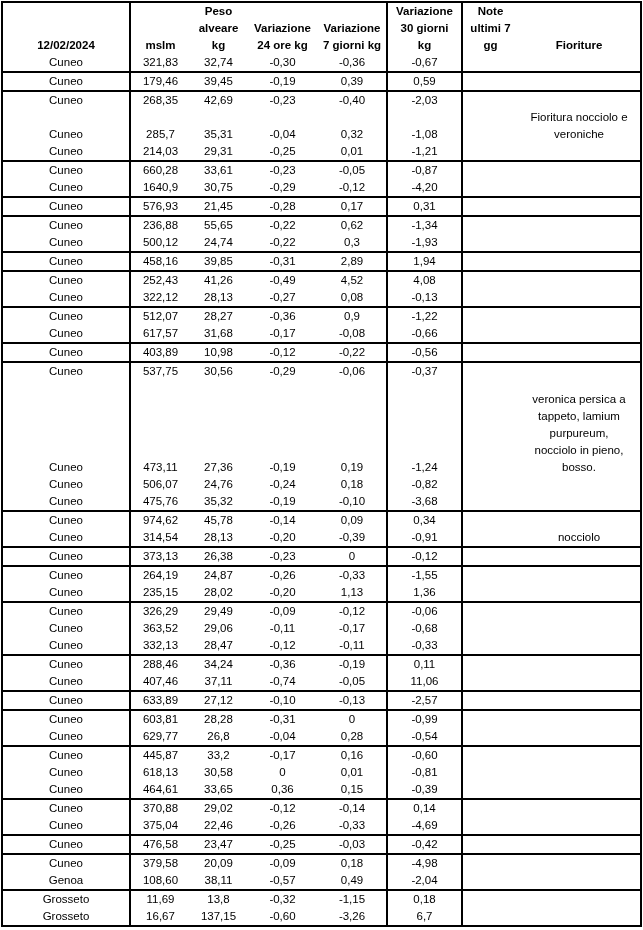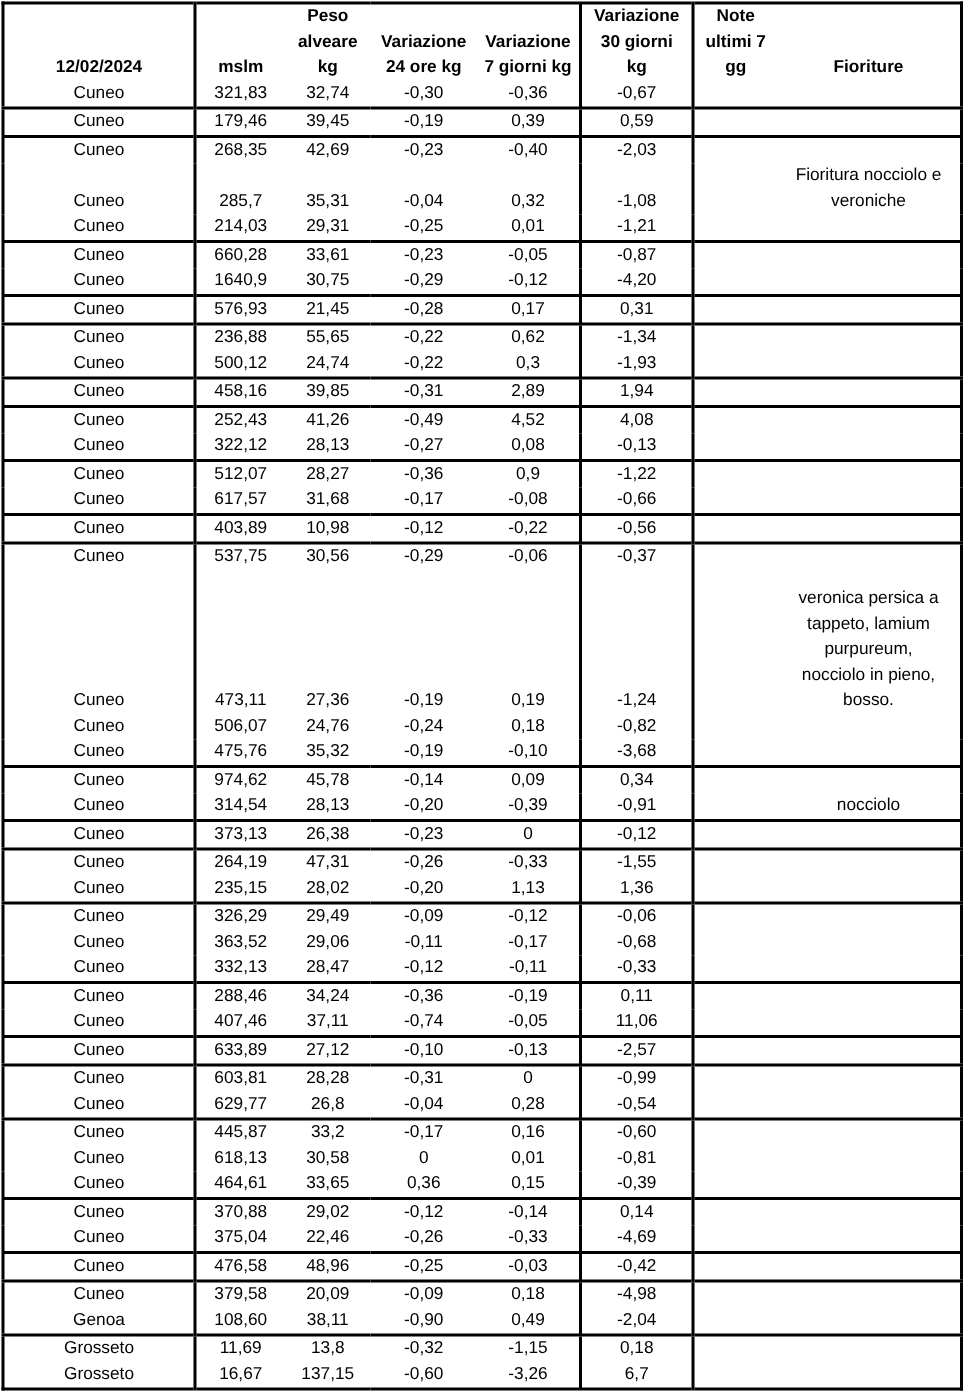--- a/index.html
+++ b/index.html
@@ -310,21 +310,21 @@
           <td>26,38</td>
           <td>-0,23</td>
           <td>0</td>
           <td class="bl">-0,12</td>
           <td class="bl"></td>
           <td></td>
         </tr>
         <tr class="sep">
           <td>Cuneo</td>
           <td class="bl">264,19</td>
-          <td>47,31</td>
+          <td>24,87</td>
           <td>-0,26</td>
           <td>-0,33</td>
           <td class="bl">-1,55</td>
           <td class="bl"></td>
           <td></td>
         </tr>
         <tr>
           <td>Cuneo</td>
           <td class="bl">235,15</td>
           <td>28,02</td>
@@ -460,42 +460,42 @@
           <td>22,46</td>
           <td>-0,26</td>
           <td>-0,33</td>
           <td class="bl">-4,69</td>
           <td class="bl"></td>
           <td></td>
         </tr>
         <tr class="sep">
           <td>Cuneo</td>
           <td class="bl">476,58</td>
-          <td>48,96</td>
+          <td>23,47</td>
           <td>-0,25</td>
           <td>-0,03</td>
           <td class="bl">-0,42</td>
           <td class="bl"></td>
           <td></td>
         </tr>
         <tr class="sep">
           <td>Cuneo</td>
           <td class="bl">379,58</td>
           <td>20,09</td>
           <td>-0,09</td>
           <td>0,18</td>
           <td class="bl">-4,98</td>
           <td class="bl"></td>
           <td></td>
         </tr>
         <tr>
           <td>Genoa</td>
           <td class="bl">108,60</td>
           <td>38,11</td>
-          <td>-0,90</td>
+          <td>-0,57</td>
           <td>0,49</td>
           <td class="bl">-2,04</td>
           <td class="bl"></td>
           <td></td>
         </tr>
         <tr class="sep">
           <td>Grosseto</td>
           <td class="bl">11,69</td>
           <td>13,8</td>
           <td>-0,32</td>

